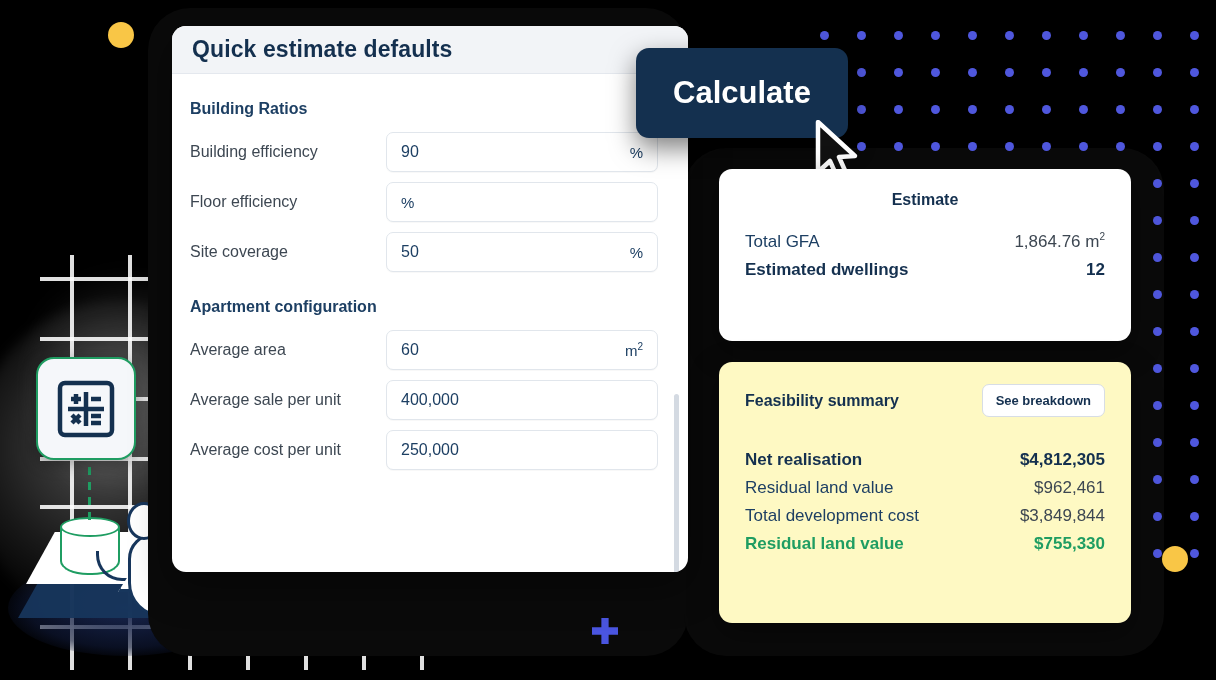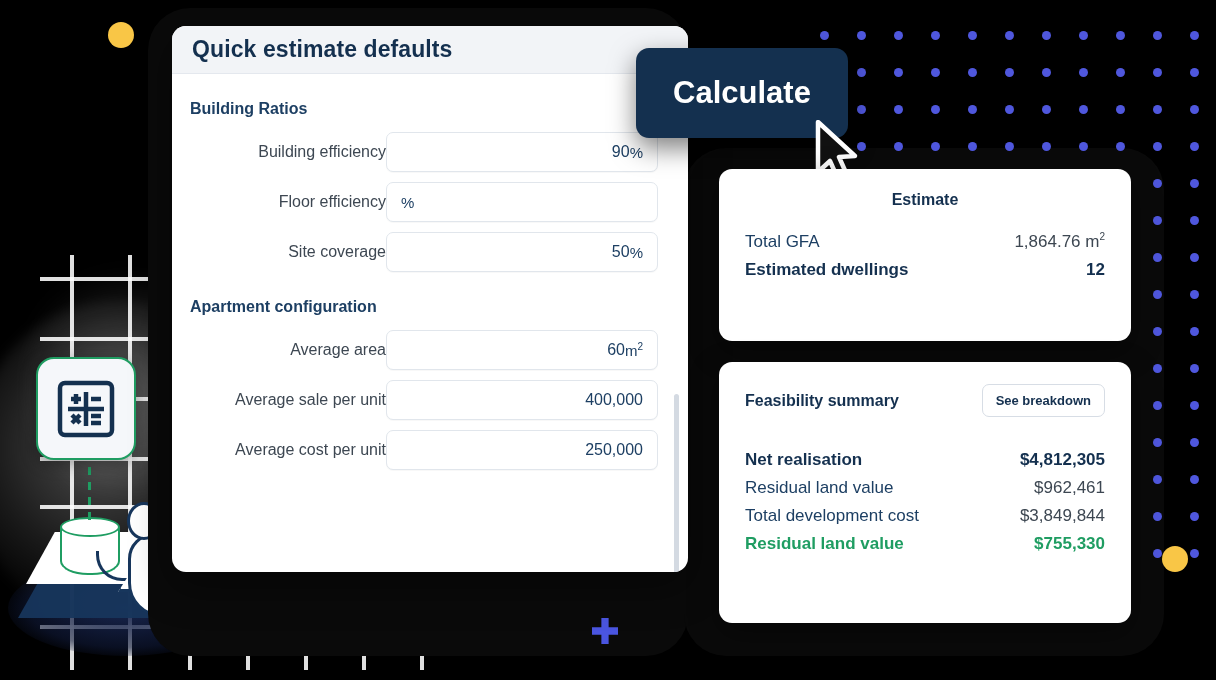--- a/index.html
+++ b/index.html
@@ -172,21 +172,20 @@
   #panel-body { padding: 20px 30px 0 18px; position: relative; }
   .section-heading {
     font-size: 16px; font-weight: bold; color: #1d3f63;
     margin: 6px 0 14px 0;
   }
   .section-heading.second { margin-top: 26px; }
   .field-row {
     display: flex; align-items: center;
     margin-bottom: 10px;
     height: 40px;
-    text-align: right;
   }
   .field-label {
     width: 196px; flex: none;
     font-size: 16px; color: #3d4752;
   }
   .field-input {
     flex: 1;
     height: 40px;
     border: 1px solid #e1e6ec;
     border-radius: 7px;
@@ -239,21 +238,21 @@
     width: 412px; height: 172px;
     background: #ffffff;
     border-radius: 13px;
     padding: 22px 26px;
     box-shadow: 0 10px 30px rgba(0,0,0,0.4);
   }
   #feasibility-card {
     position: absolute;
     left: 719px; top: 362px;
     width: 412px; height: 261px;
-    background: #ffffff;
+    background: #fef9c3;
     border-radius: 13px;
     padding: 22px 26px;
     box-shadow: 0 10px 30px rgba(0,0,0,0.4);
   }
   .card-title {
     font-size: 16px; font-weight: bold; color: #14304f; text-align: center;
   }
   .card-head-row {
     display: flex; align-items: center; justify-content: space-between;
   }

